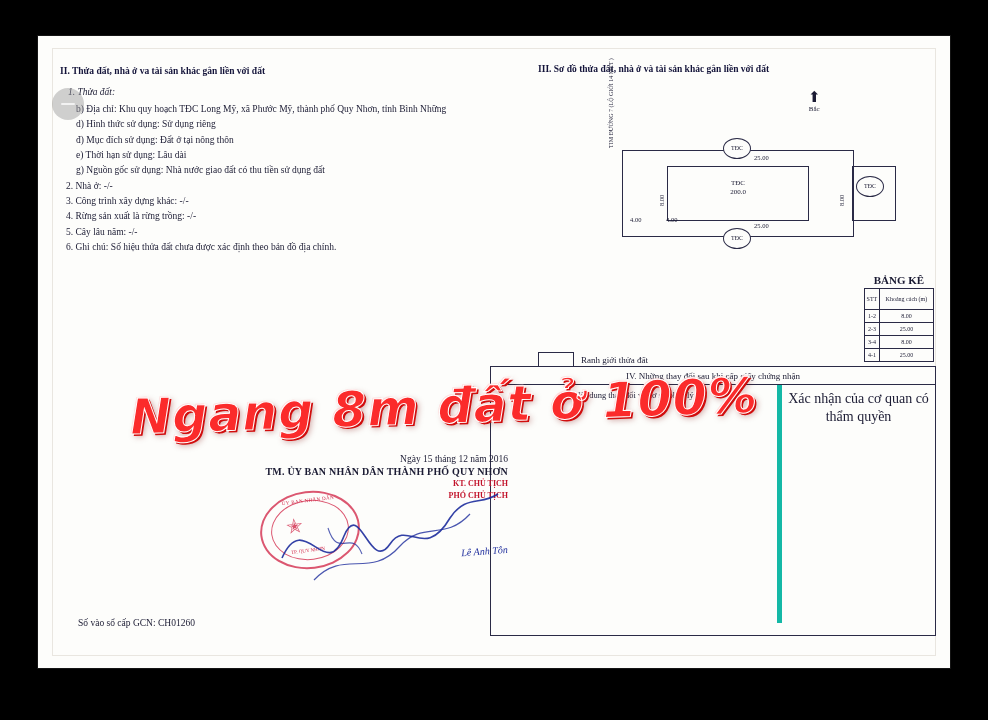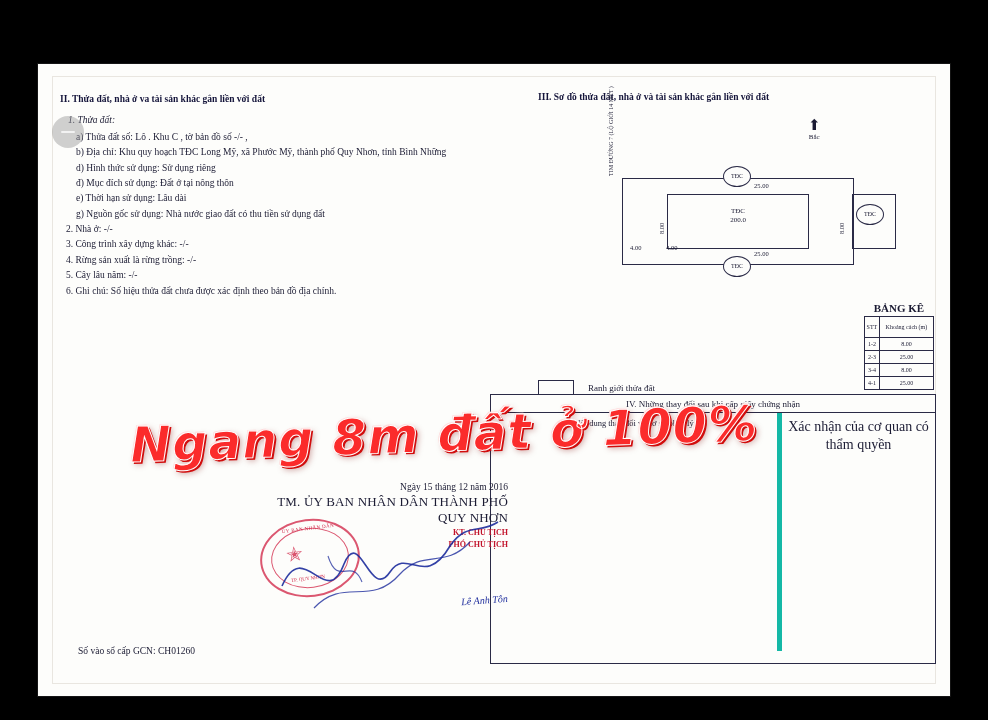--- a/index.html
+++ b/index.html
@@ -11,21 +11,20 @@
     width: 988px;
     height: 720px;
     overflow: hidden;
     font-family: "Liberation Serif", serif;
   }
   .screen {
     position: relative;
     width: 988px;
     height: 564px;
     background: #000;
-    margin-top: 28px;
   }
   
   .page {
     position: absolute;
     left: 38px;
     top: 36px;
     width: 912px;
     height: 632px;
     background: #fdfdfb;
     box-shadow: 0 0 0 1px #151515;
@@ -172,21 +171,21 @@
 
   
   .legend {
     position: absolute;
     left: 500px;
     top: 316px;
     font-size: 9px;
     color: #1b1b33;
     display: flex;
     align-items: center;
-    gap: 14px;
+    gap: 7px;
   }
   .legend-swatch {
     width: 34px;
     height: 13px;
     border: 1px solid #2a2a46;
     background: #fdfdfb;
   }
 
   
   .bangke {
@@ -258,21 +257,21 @@
   .sig {
     position: absolute;
     left: 210px;
     top: 418px;
     width: 260px;
     text-align: right;
     font-size: 9.5px;
     color: #1b1b33;
   }
   .sig .date { margin-bottom: 2px; }
-  .sig .auth { font-weight: normal; font-size: 13px; letter-spacing: .2px;}
+  .sig .auth { font-weight: bold; font-size: 10px; letter-spacing: .2px;}
   .sig .role {
     font-weight: bold;
     font-size: 8px;
     color: #c2132b;
     margin-top: 2px;
     line-height: 1.25;
   }
   .sig .name {
     margin-top: 52px;
     font-style: italic;
@@ -394,24 +393,20 @@
 <div class="screen">
 
   <div class="page">
     <div class="page-border"></div>
 
     <div class="col-left">
       <div class="sec-title">II. Thửa đất, nhà ở va tài sản khác gắn liền với đất</div>
 
       <div class="sub-title">1. Thửa đất:</div>
 
-      <div class="line">
-        <span class="lbl">a) Thửa đất số:</span>
-        <span class="val">Lô .    Khu C  , tờ bản đồ số   -/- ,</span>
-      </div>
 
       <div class="line">
         <span class="lbl">b) Địa chỉ:</span>
         <span class="val">Khu quy hoạch TĐC Long Mỹ, xã Phước Mỹ, thành phố Quy Nhơn, tỉnh Bình Những</span>
       </div>
 
 
       <div class="line">
         <span class="lbl">d) Hình thức sử dụng:</span>
         <span class="val">Sử dụng riêng</span>

